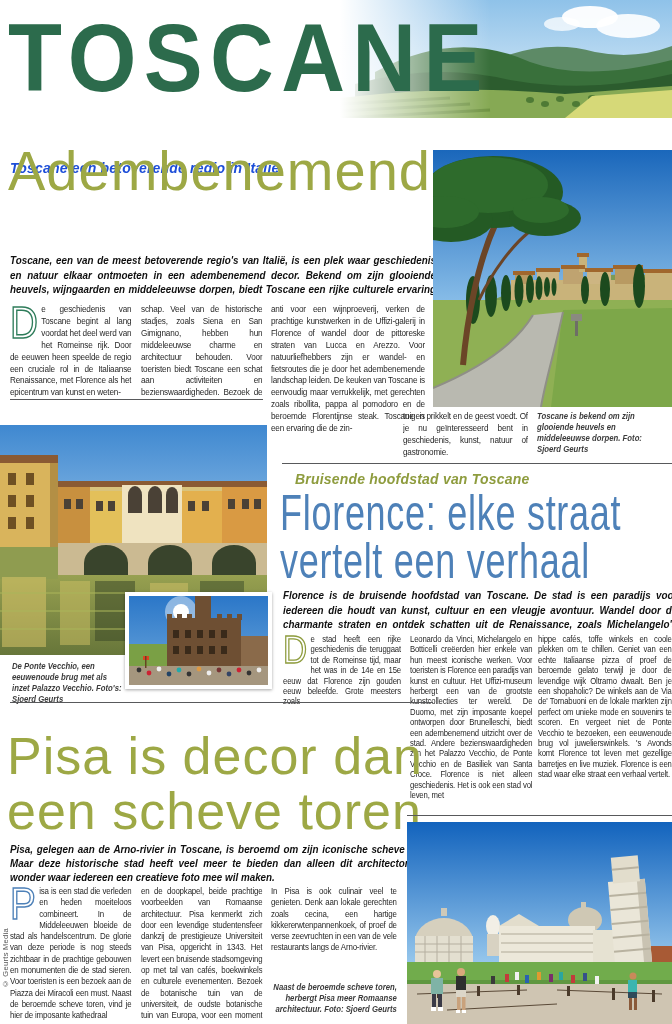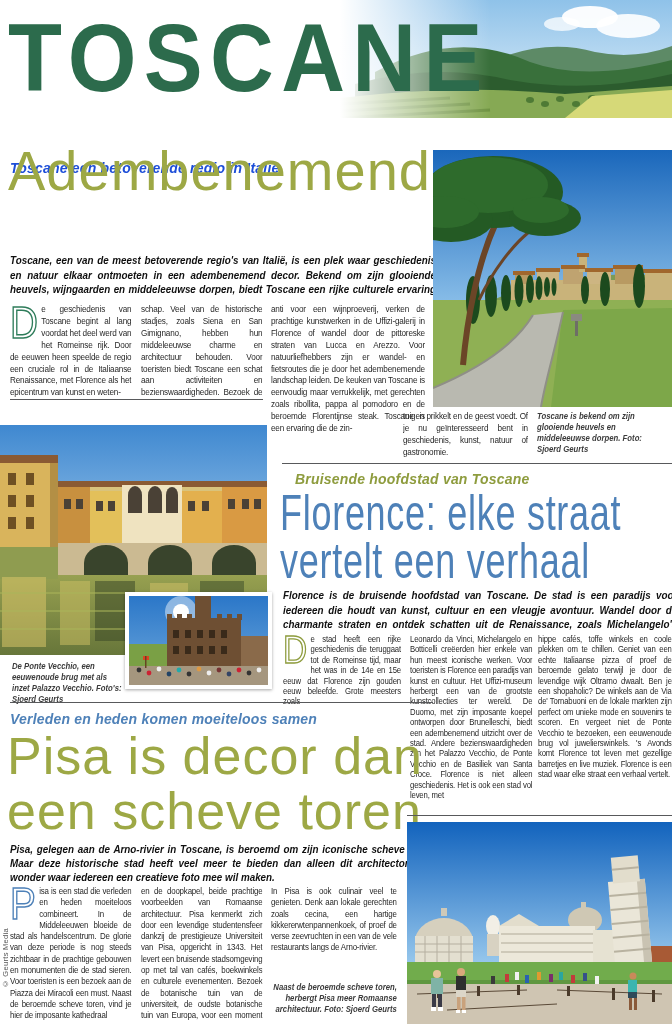--- a/index.html
+++ b/index.html
@@ -302,21 +302,20 @@
   <div class="abs intro cond" style="left:283px;top:588px;width:448px;max-height:45px;overflow:hidden;">Florence is de bruisende hoofdstad van Toscane. De stad is een paradijs voor iedereen die houdt van kunst, cultuur en een vleugje avontuur. Wandel door de charmante straten en ontdek schatten uit de Renaissance, zoals Michelangelo's David en de indrukwekkende Duomo.</div>
 
   <div class="abs bodycol small cond" style="left:283px;top:634px;width:134px;max-height:76px;">
     <span class="dropcap dc-olive" style="font-size:38px;line-height:31px;">D</span><span>e stad heeft een rijke geschiedenis die teruggaat tot de Romeinse tijd, maar het was in de 14e en 15e eeuw dat Florence zijn gouden eeuw beleefde. Grote meesters zoals</span>
   </div>
   <div class="abs bodycol small cond" style="left:410px;top:634px;width:139px;max-height:168px;">Leonardo da Vinci, Michelangelo en Botticelli creëerden hier enkele van hun meest iconische werken. Voor toeristen is Florence een paradijs van kunst en cultuur. Het Uffizi-museum herbergt een van de grootste kunstcollecties ter wereld. De Duomo, met zijn imposante koepel ontworpen door Brunelleschi, biedt een adembenemend uitzicht over de stad. Andere bezienswaardigheden zijn het Palazzo Vecchio, de Ponte Vecchio en de Basiliek van Santa Croce. Florence is niet alleen geschiedenis. Het is ook een stad vol leven, met</div>
   <div class="abs bodycol small cond" style="left:538px;top:634px;width:152px;max-height:168px;">hippe cafés, toffe winkels en coole plekken om te chillen. Geniet van een echte Italiaanse pizza of proef de beroemde gelato terwijl je door de levendige wijk Oltrarno dwaalt. Ben je een shopaholic? De winkels aan de Via de' Tornabuoni en de lokale markten zijn perfect om unieke mode en souvenirs te scoren. En vergeet niet de Ponte Vecchio te bezoeken, een eeuwenoude brug vol juwelierswinkels. 's Avonds komt Florence tot leven met gezellige barretjes en live muziek. Florence is een stad waar elke straat een verhaal vertelt.</div>
 
   <div class="rule" style="left:10px;top:702px;width:423px;"></div>
 
-  <div class="abs kicker" style="left:10px;top:711px;color:#4e81b8;">Verleden en heden komen moeiteloos samen</div>
 
   <div class="abs headline" style="left:7px;top:729px;width:460px;font-size:52px;line-height:55px;color:#9da845;">
     <div class="hl-line">Pisa is decor dan</div>
     <div class="hl-line">een scheve toren</div>
   </div>
 
   <div class="abs intro cond" style="left:10px;top:842px;width:484px;max-height:44px;overflow:hidden;line-height:14px;">Pisa, gelegen aan de Arno-rivier in Toscane, is beroemd om zijn iconische scheve toren. Maar deze historische stad heeft veel meer te bieden dan alleen dit architectonische wonder waar iedereen een creatieve foto mee wil maken.</div>
 
   <div class="abs bodycol pisa cond" style="left:10px;top:886px;width:138px;max-height:138px;">
     <span class="dropcap dc-blue" style="font-size:44px;line-height:34px;">P</span><span>isa is een stad die verleden en heden moeiteloos combineert. In de Middeleeuwen bloeide de stad als handelscentrum. De glorie van deze periode is nog steeds zichtbaar in de prachtige gebouwen en monumenten die de stad sieren. Voor toeristen is een bezoek aan de Piazza dei Miracoli een must. Naast de beroemde scheve toren, vind je hier de imposante kathedraal</span>

